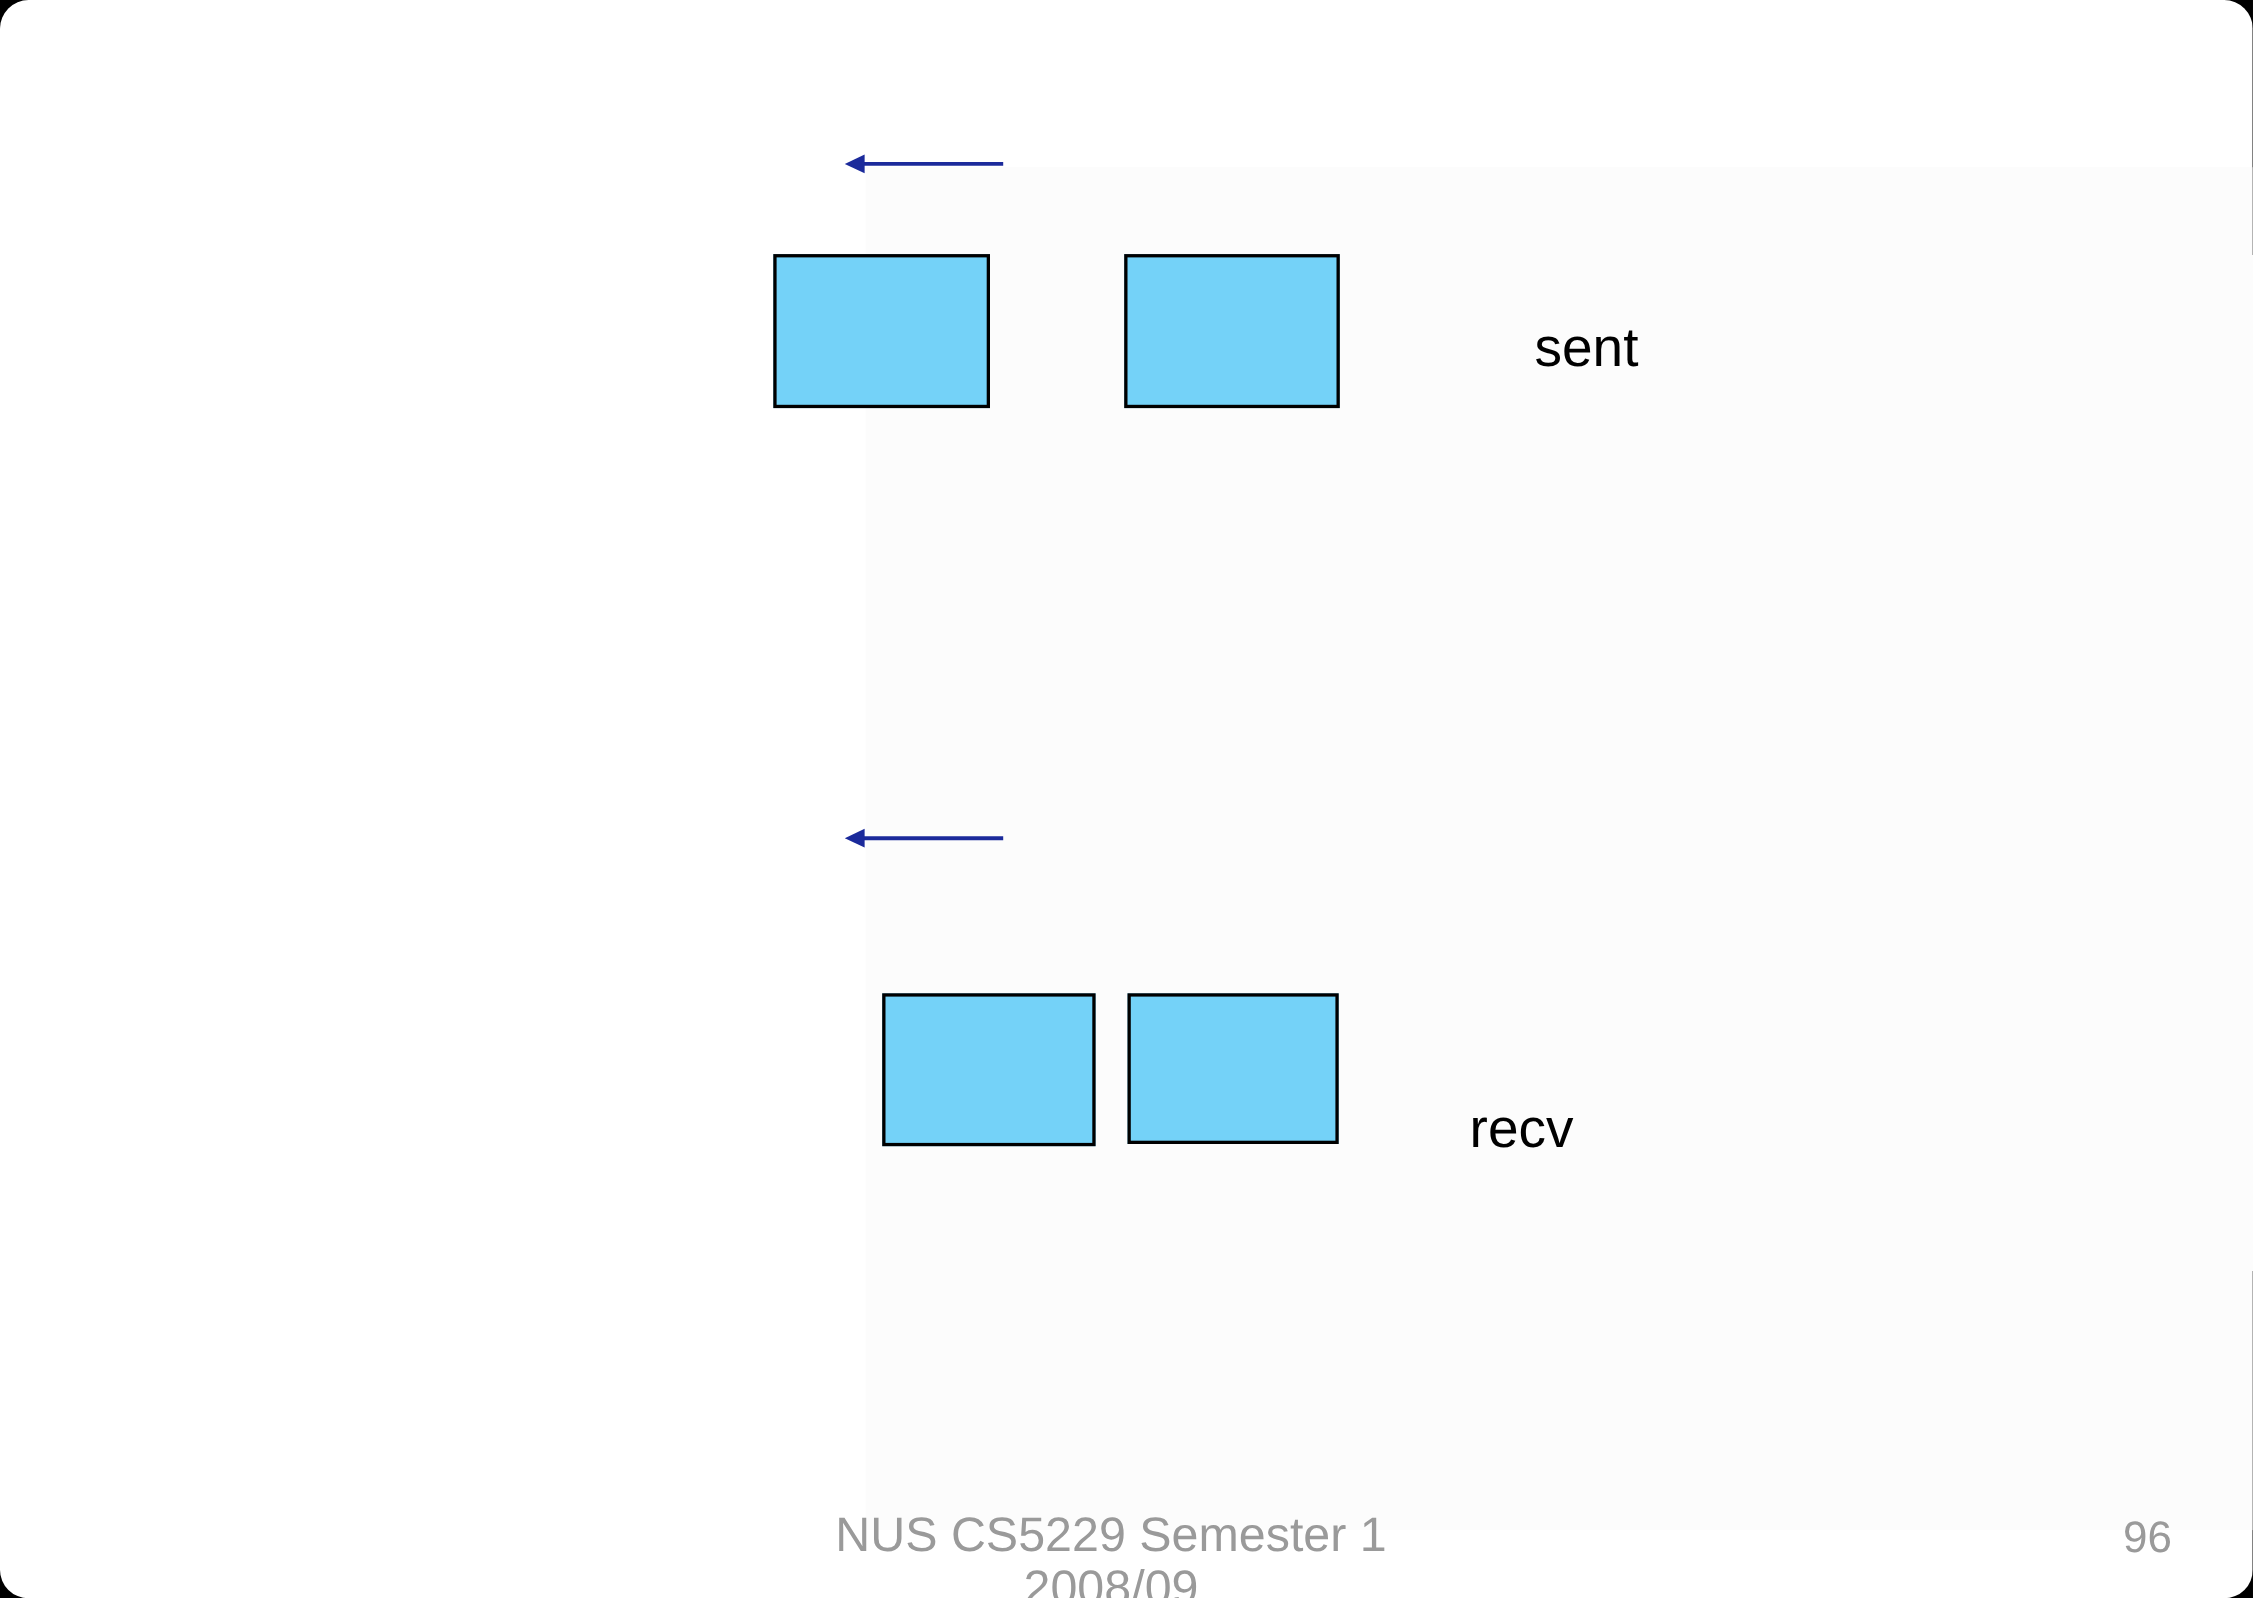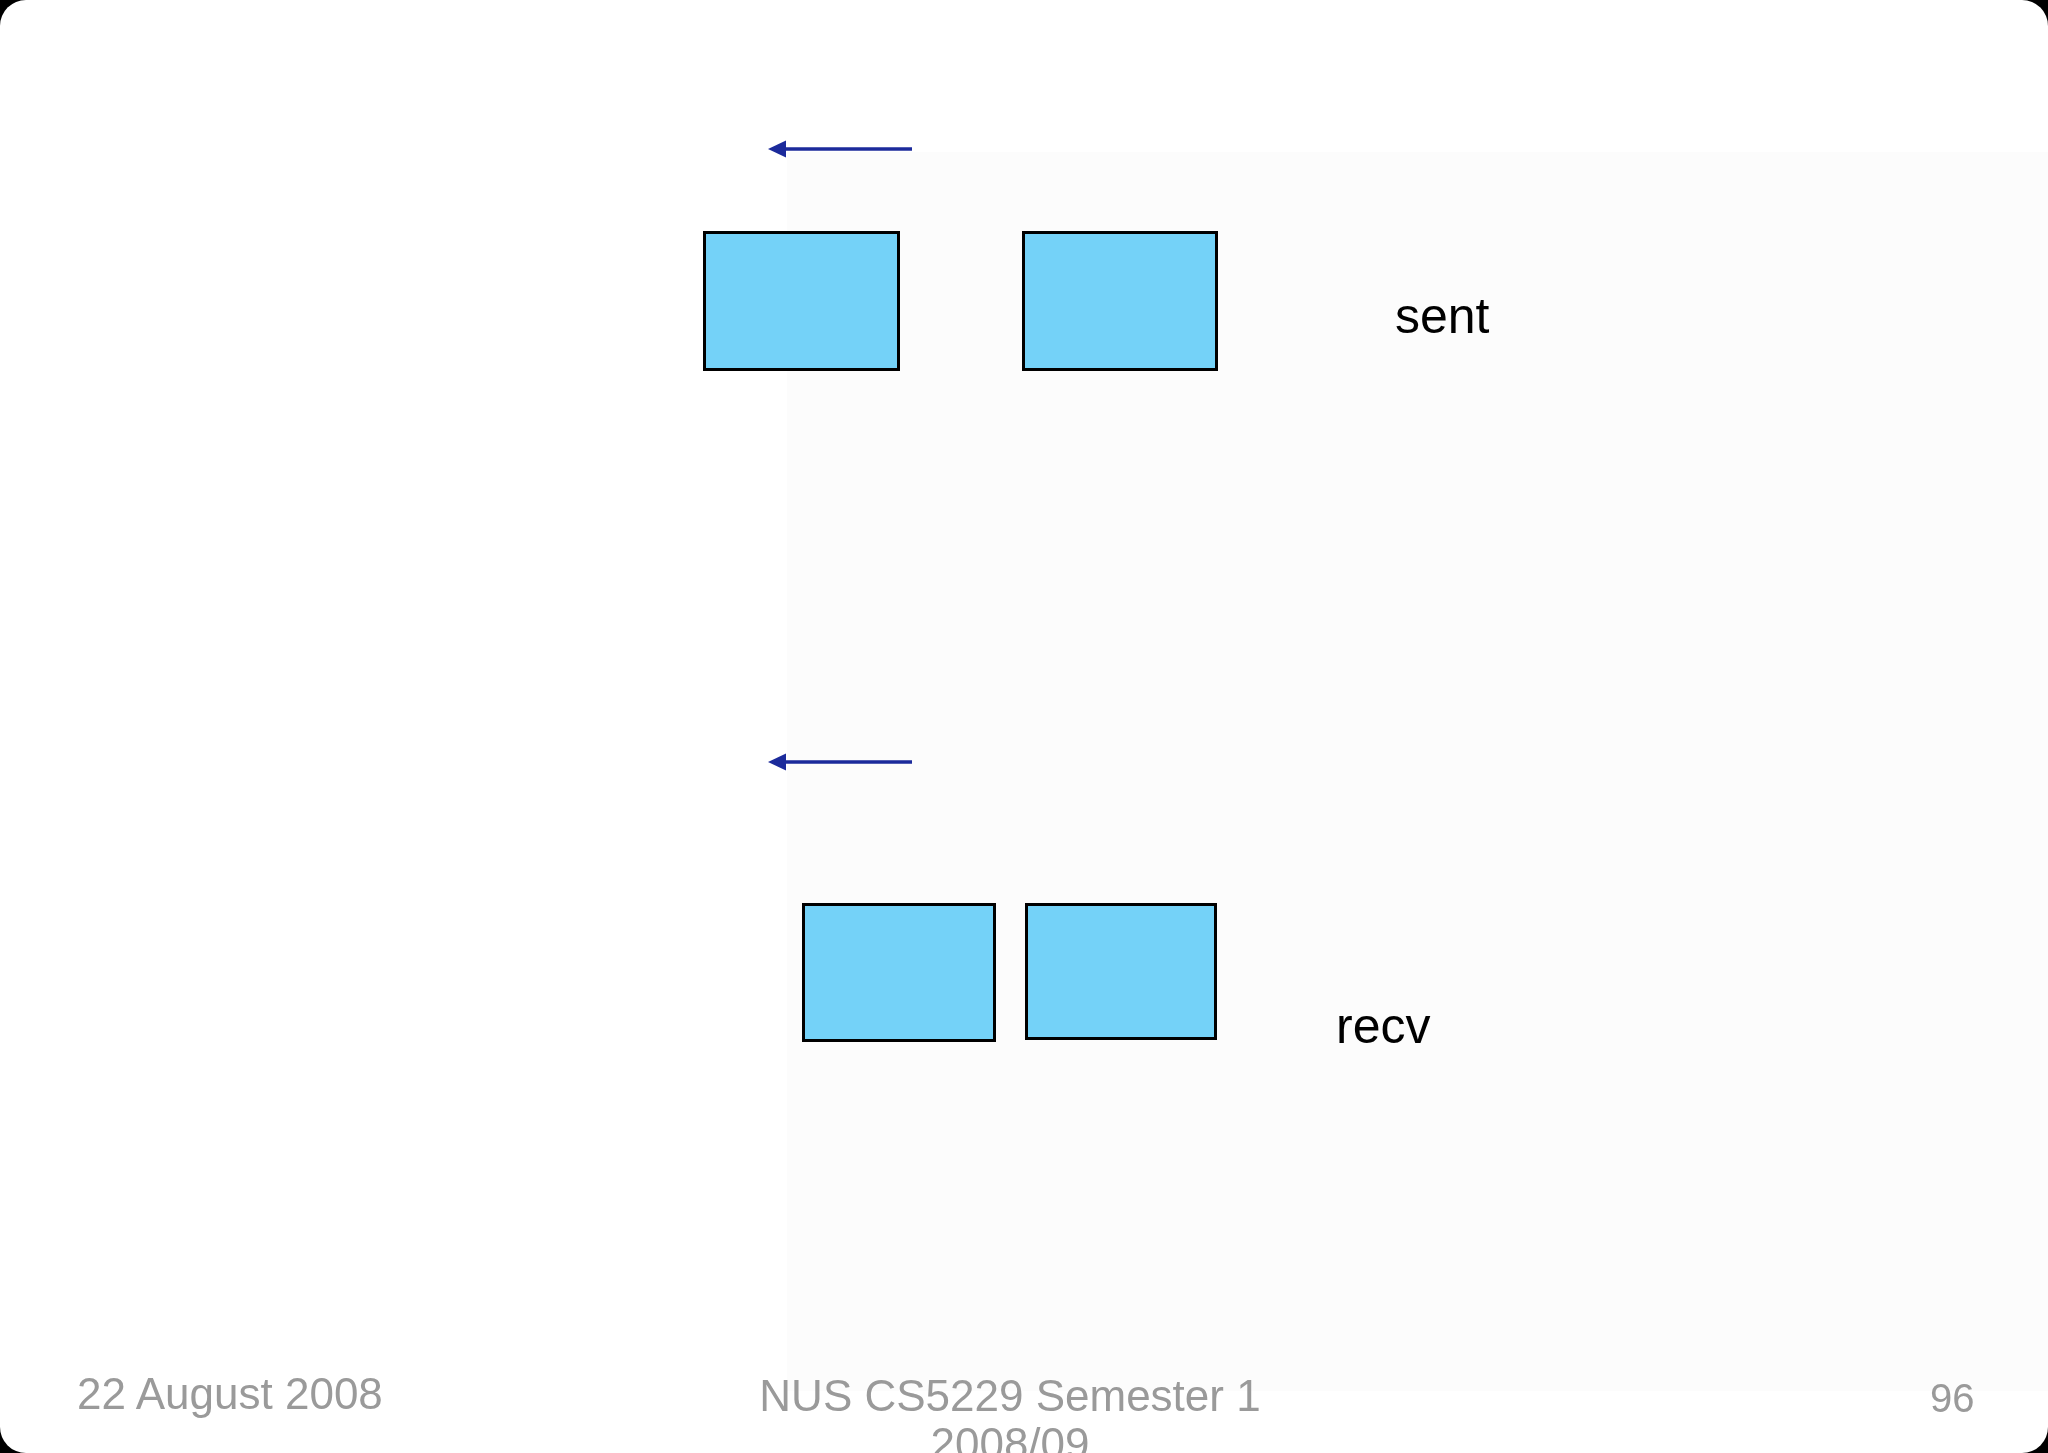--- a/index.html
+++ b/index.html
@@ -100,21 +100,20 @@
     </svg>
 
     <div class="seg seg-top-1"></div>
     <div class="seg seg-top-2"></div>
     <div class="seg seg-bot-1"></div>
     <div class="seg seg-bot-2"></div>
 
     <div class="label label-sent">sent</div>
     <div class="label label-recv">recv</div>
 
-    <div class="footer-text footer-date">22 August 2008</div>
 
     <div class="footer-text footer-course">
       <div>NUS CS5229 Semester 1</div>
       <div>2008/09</div>
     </div>
 
     <div class="footer-text footer-page">96</div>
 
   </div>
 </div>

